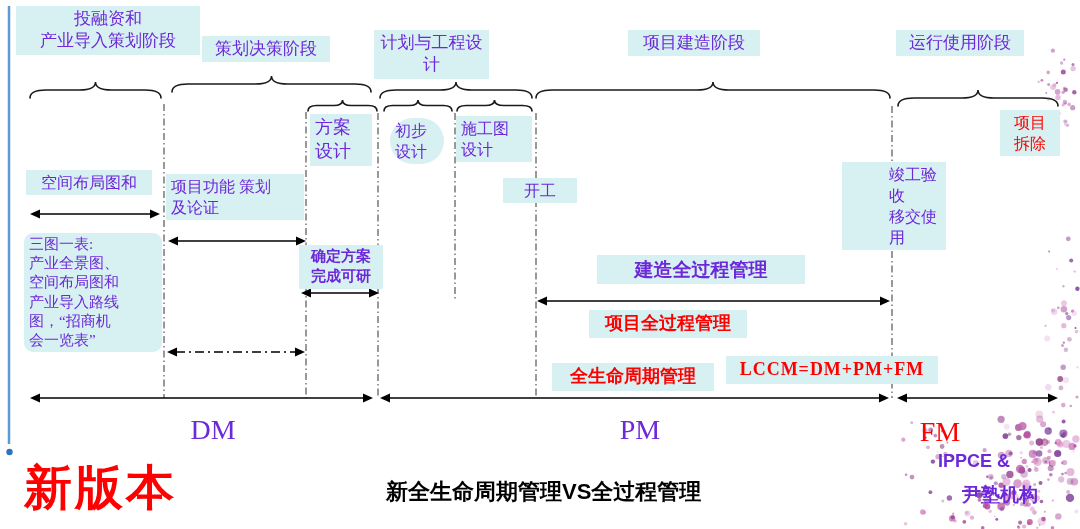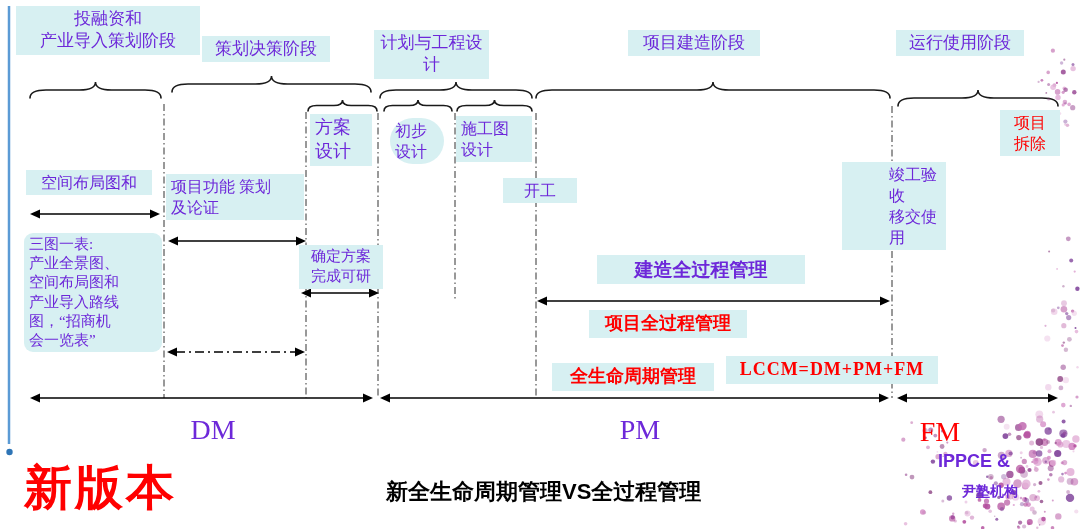--- a/index.html
+++ b/index.html
@@ -325,32 +325,32 @@
 
   <div class="lbl" style="left:26px;top:170px;width:126px;font-size:16px;">空间布局图和</div>
   <div class="lbl left" style="left:166px;top:174px;width:138px;font-size:16px;">项目功能 策划
 及论证</div>
   <div class="lbl left" style="left:24px;top:233px;width:138px;font-size:15px;line-height:1.28;border-radius:9px;">三图一表:
 产业全景图、
 空间布局图和
 产业导入路线
 图，“招商机
 会一览表”</div>
-  <div class="lbl" style="left:299px;top:245px;width:84px;font-size:15px;">确定方案
+  <div class="lbl" style="left:299px;top:245px;width:84px;font-size:15px;font-weight:bold;">确定方案
 完成可研</div>
   <div class="lbl" style="left:503px;top:178px;width:74px;font-size:16px;">开工</div>
   <div class="lbl left" style="left:842px;top:162px;width:104px;font-size:16px;padding-left:47px;">竣工验收
 移交使用</div>
 
   <div class="lbl bold" style="left:597px;top:255px;width:208px;font-size:19px;">建造全过程管理</div>
   <div class="lbl bold red" style="left:589px;top:310px;width:158px;font-size:18px;">项目全过程管理</div>
   <div class="lbl bold red" style="left:552px;top:363px;width:162px;font-size:18px;">全生命周期管理</div>
   <div class="lbl bold red" style="left:726px;top:356px;width:212px;font-size:18px;letter-spacing:1px;">LCCM=DM+PM+FM</div>
 
   <div class="lbl nobg" style="left:168px;top:412px;width:90px;font-size:28px;">DM</div>
   <div class="lbl nobg" style="left:595px;top:412px;width:90px;font-size:28px;">PM</div>
   <div class="lbl nobg red" style="left:895px;top:414px;width:90px;font-size:28px;">FM</div>
 
   <div class="lbl nobg red bold sans" style="left:24px;top:456px;width:200px;font-size:48px;text-align:left;letter-spacing:3px;">新版本</div>
   <div class="lbl nobg purple bold sans" style="left:386px;top:477px;width:350px;font-size:22px;text-align:left;">新全生命周期管理VS全过程管理</div>
   <div class="lbl nobg bold sans" style="left:938px;top:450px;width:110px;font-size:18px;text-align:left;">IPPCE &amp;</div>
-  <div class="lbl nobg bold sans" style="left:962px;top:482px;width:110px;font-size:14px;text-align:left;">尹塾机构</div>
+  <div class="lbl nobg bold sans" style="left:962px;top:482px;width:110px;font-size:19px;text-align:left;">尹塾机构</div>
 </div>
 
 </body></html>

